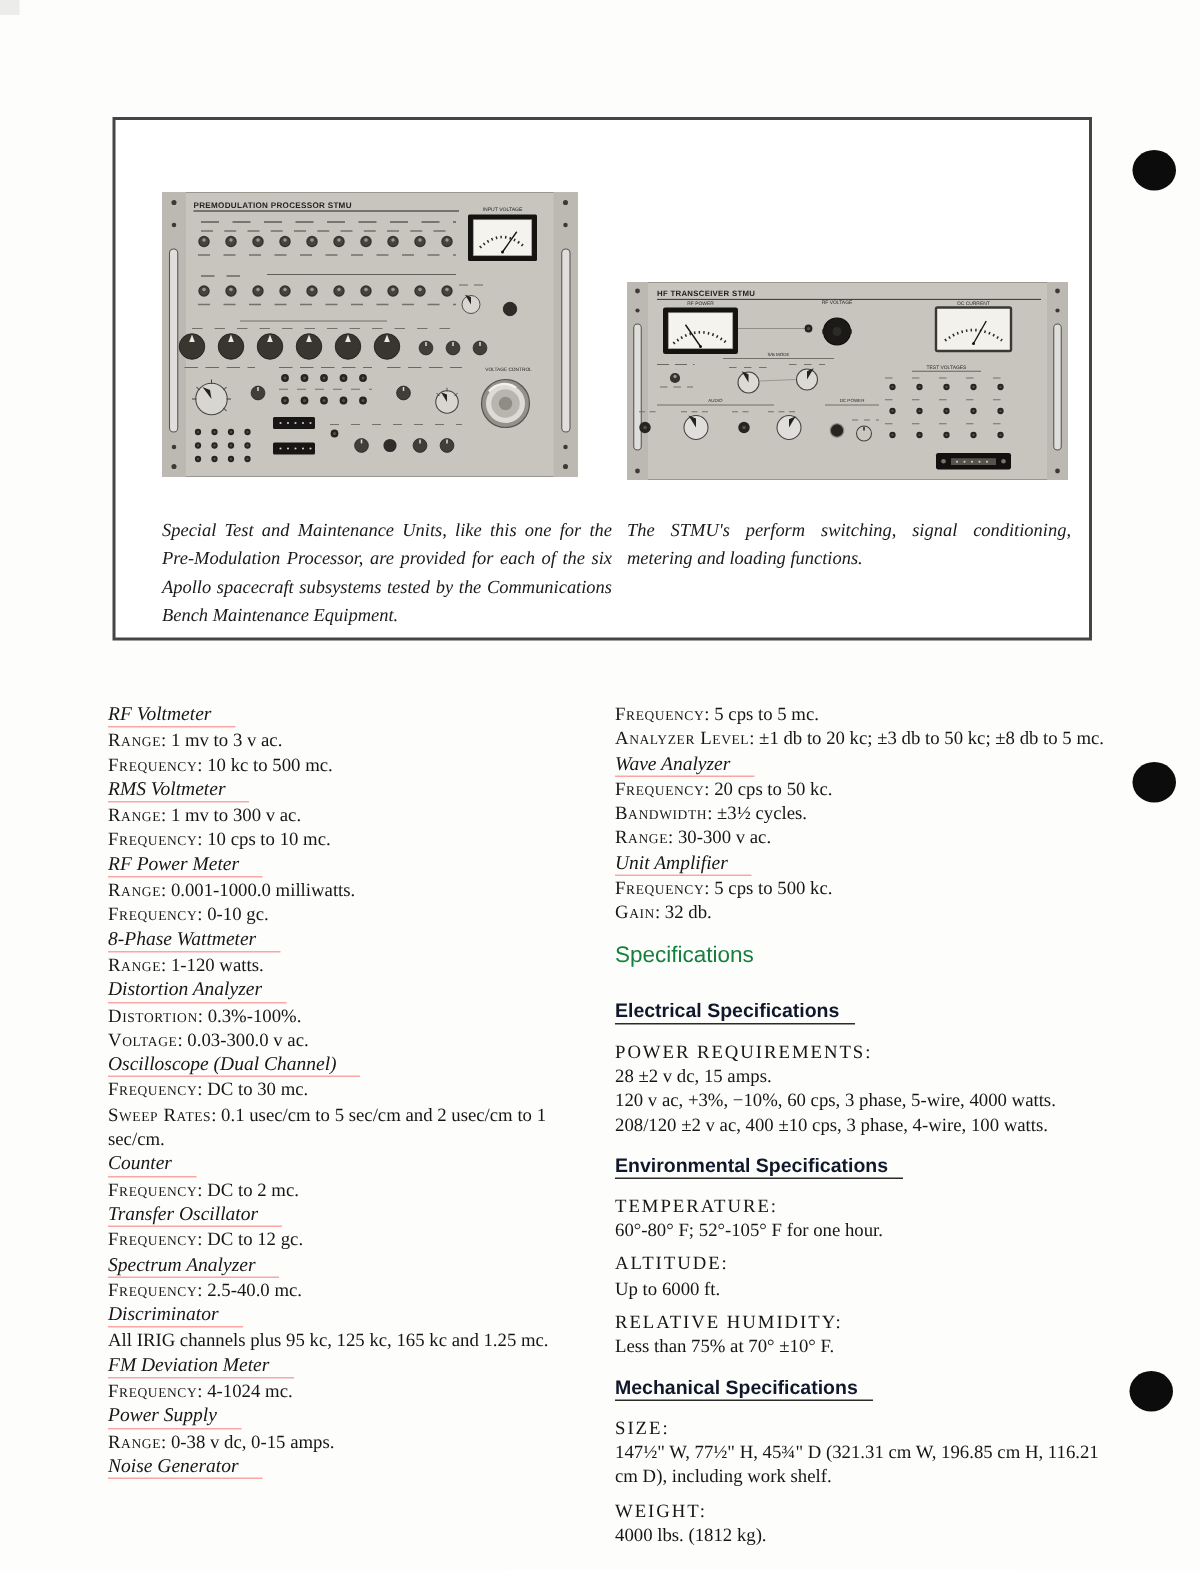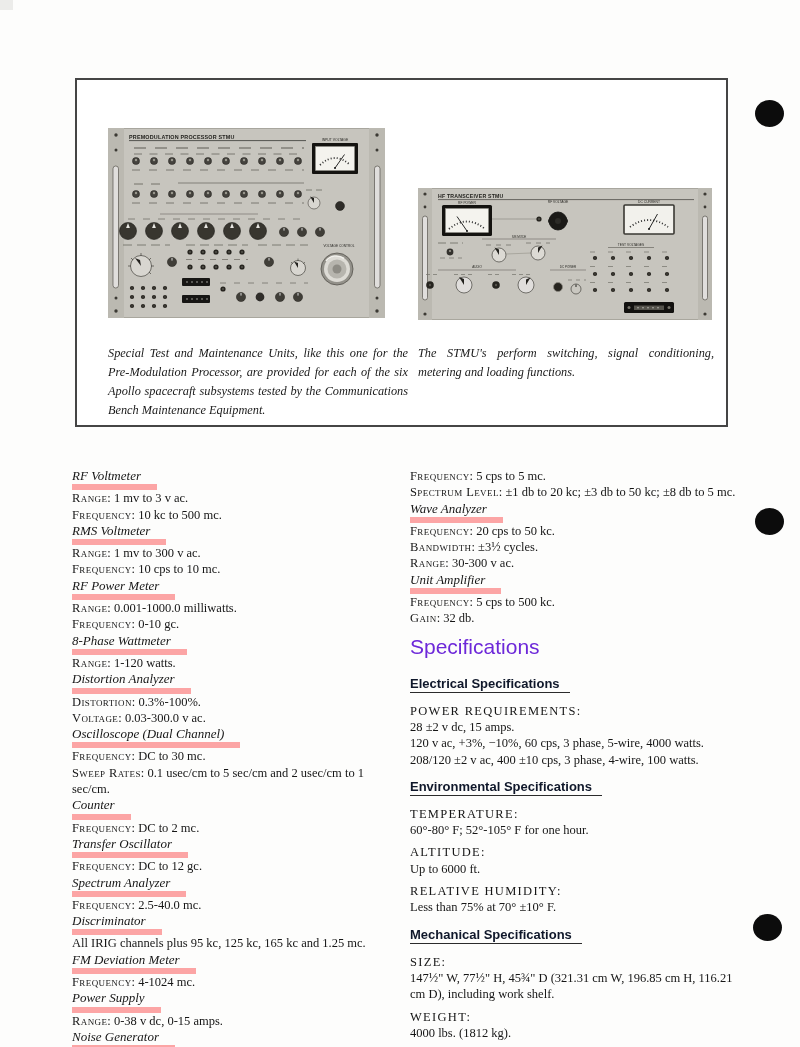--- a/index.html
+++ b/index.html
@@ -8,24 +8,24 @@
   
   .corner-mark{position:absolute;left:0;top:0;width:13px;height:10px;background:#ececea;}
   .punch-dot{position:absolute;width:29px;height:27px;background:#0c0c0c;border-radius:50%;}
   
   .figure-frame{position:absolute;left:75px;top:78px;width:649px;height:345px;border:2px solid #454545;background:#fff;}
   .photo{position:absolute;}
   .caption{position:absolute;font-style:italic;font-size:12.3px;line-height:19px;text-align:justify;color:#1a1a1a;}
   
   .col{position:absolute;font-size:12.5px;line-height:16.3px;color:#161616;}
   .spec-title-row{line-height:16.3px;}
-  .spec-title{font-style:italic;display:inline-block;border-bottom:6px solid #fca5a5;padding-right:16px;font-size:13px;}
+  .spec-title{font-style:italic;display:inline-block;border-bottom:1px solid #fca5a5;padding-right:16px;font-size:13px;}
   .spec-line{line-height:16.3px;}
   .sc{font-variant:small-caps;letter-spacing:0.4px;}
-  .specs-title{font-family:"Liberation Sans",sans-serif;font-size:21px;color:#6d28d9;margin:8px 0 6px 0;line-height:24px;}
+  .specs-title{font-family:"Liberation Sans",sans-serif;font-size:15px;color:#15803d;margin:8px 0 6px 0;line-height:24px;}
   .specs-subhead{font-family:"Liberation Sans",sans-serif;font-weight:bold;font-size:13px;color:#0f172a;
                  display:inline-block;border-bottom:1px solid #2b2b2b;padding-right:10px;margin-top:10px;margin-bottom:4px;line-height:17px;}
   .cap-label{letter-spacing:1.3px;margin-top:6px;line-height:16.3px;}
   .cap-value{line-height:16.3px;}
   svg text{font-family:"Liberation Sans",sans-serif;}
 </style>
 </head>
 <body>
 
 <div id="page">
@@ -421,21 +421,21 @@
       </div>
       <div class="spec-item">
         <div class="spec-title-row"><span class="spec-title">Noise Generator</span></div>
       </div>
     </div>
 
   <div class="col" style="left:410px;top:468px;width:332px;">
     <div id="right-items">
         <div class="spec-item">
           <div class="spec-line"><span class="sc">Frequency</span>: 5 cps to 5 mc.</div>
-          <div class="spec-line"><span class="sc">Spectrum Level</span>: ±1 db to 20 kc; ±3 db to 50 kc; ±8 db to 5 mc.</div>
+          <div class="spec-line"><span class="sc">Analyzer Level</span>: ±1 db to 20 kc; ±3 db to 50 kc; ±8 db to 5 mc.</div>
         </div>
         <div class="spec-item">
           <div class="spec-title-row"><span class="spec-title">Wave Analyzer</span></div>
           <div class="spec-line"><span class="sc">Frequency</span>: 20 cps to 50 kc.</div>
           <div class="spec-line"><span class="sc">Bandwidth</span>: ±3½ cycles.</div>
           <div class="spec-line"><span class="sc">Range</span>: 30-300 v ac.</div>
         </div>
         <div class="spec-item">
           <div class="spec-title-row"><span class="spec-title">Unit Amplifier</span></div>
           <div class="spec-line"><span class="sc">Frequency</span>: 5 cps to 500 kc.</div>

